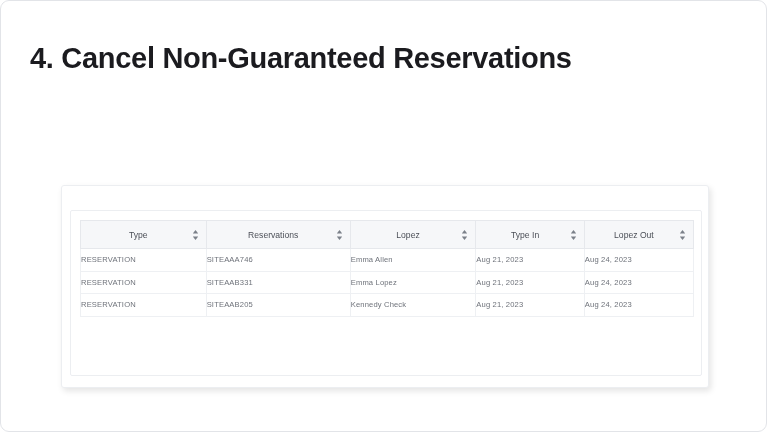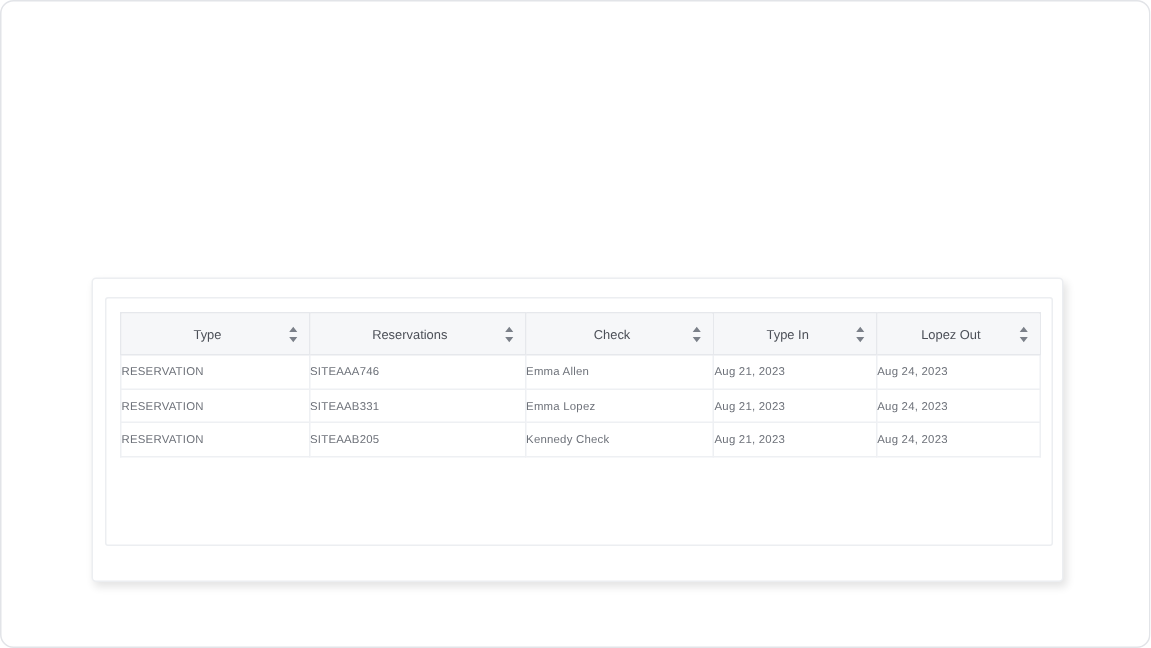--- a/index.html
+++ b/index.html
@@ -71,21 +71,21 @@
     font-size: 9.4px;
     font-weight: 600;
     letter-spacing: 0.25px;
     color: #3e4248;
   }
 
   
   #inner-card {
     position: absolute;
     left: 8px;
-    top: 12px;
+    top: 24px;
     width: 632px;
     height: 166px;
     background: #ffffff;
     border: 1px solid #eceef1;
     border-radius: 2px;
   }
 
   
   #reservations-table {
     position: absolute;
@@ -130,20 +130,21 @@
     height: 11px;
     display: block;
   }
   .sort-icon svg { display: block; }
 </style>
 </head>
 <body>
 
 <div id="slide">
 
+  <h1 id="slide-title">4. Cancel Non-Guaranteed Reservations</h1>
 
 
   <div id="outer-card">
 
 
     <div id="inner-card">
 
       <table id="reservations-table">
         <colgroup>
           <col style="width:20.5%">
@@ -164,21 +165,21 @@
             </th>
             <th>
               <span>Reservations</span>
               <span class="sort-icon">
                 <svg width="7" height="11" viewBox="0 0 7 11">
                     <path d="M3.5 0.4 L6.2 3.9 L0.8 3.9 Z M3.5 10.6 L0.8 7.1 L6.2 7.1 Z" fill="#7b8089"></path>
                   </svg>
               </span>
             </th>
             <th>
-              <span>Check</span>
+              <span>Lopez</span>
               <span class="sort-icon">
                 <svg width="7" height="11" viewBox="0 0 7 11">
                     <path d="M3.5 0.4 L6.2 3.9 L0.8 3.9 Z M3.5 10.6 L0.8 7.1 L6.2 7.1 Z" fill="#7b8089"></path>
                   </svg>
               </span>
             </th>
             <th>
               <span>Type In</span>
               <span class="sort-icon">
                 <svg width="7" height="11" viewBox="0 0 7 11">

